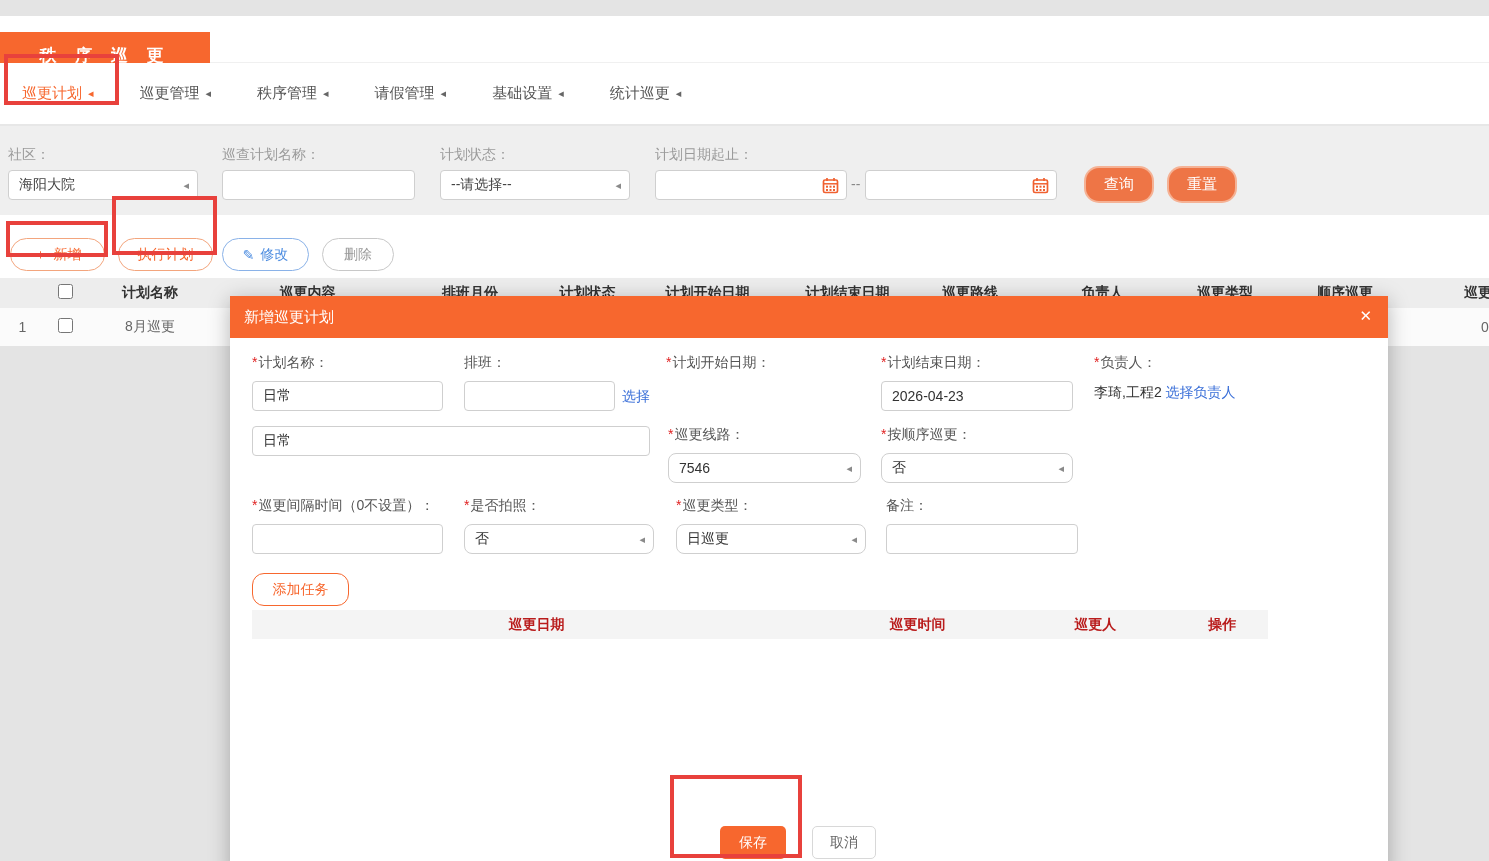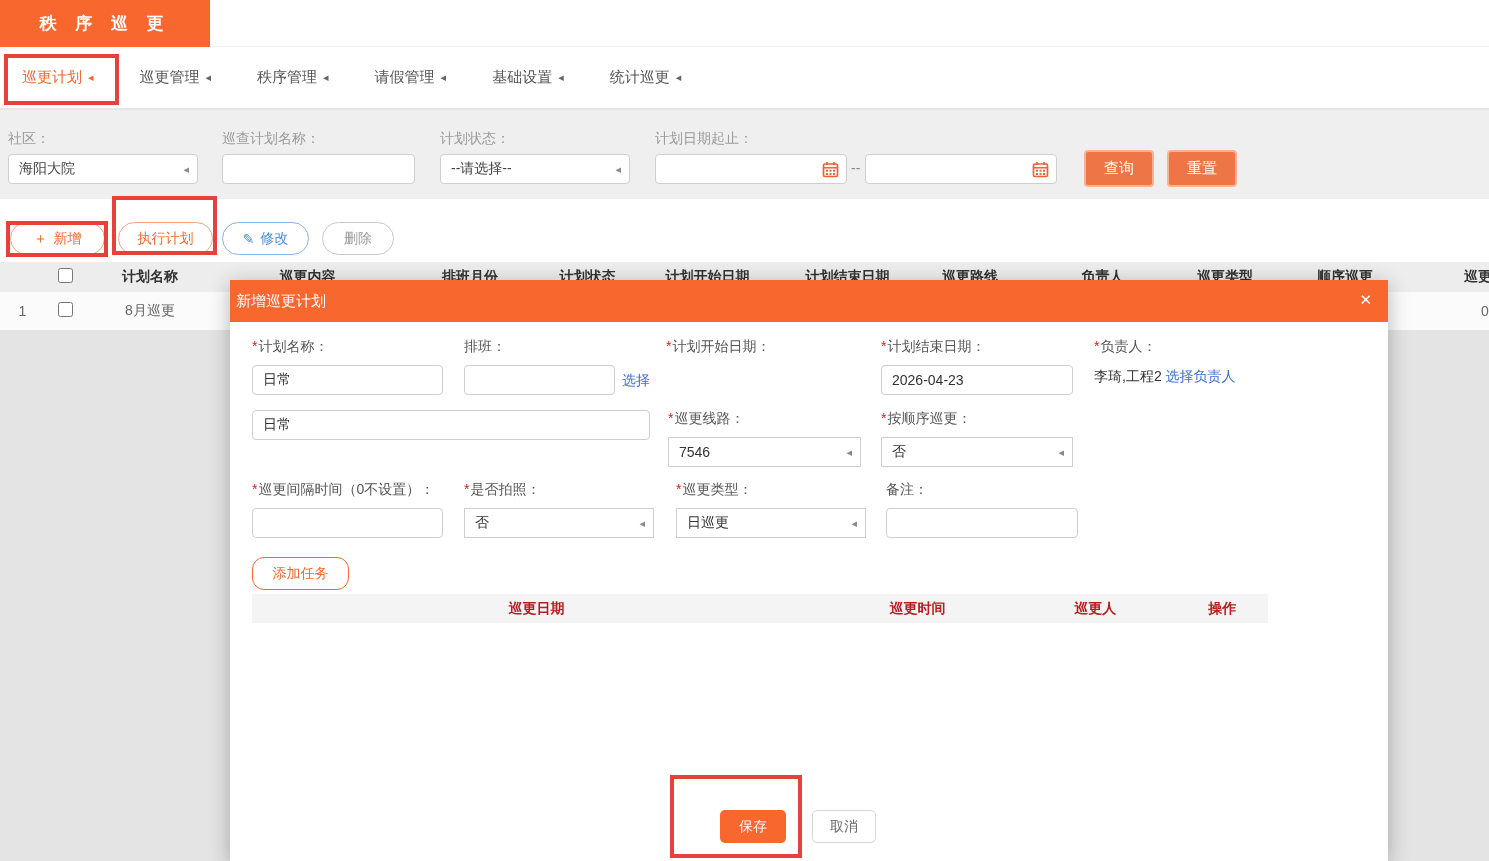--- a/index.html
+++ b/index.html
@@ -2,21 +2,21 @@
 <html><head>
 <meta charset="utf-8">
 <style>
   * { margin:0; padding:0; box-sizing:border-box; }
   html,body { width:1489px; height:861px; }
   body {
     font-family:"Liberation Sans","DejaVu Sans",sans-serif;
     background:#e4e4e4; position:relative; overflow:hidden;
     font-size:14px; color:#555;
   }
-  .abs { position:absolute; }
+  .abs { position:absolute;margin-top:16px; }
 
   
   .topbar { left:0; top:0; width:1489px; height:47px; background:#ffffff; border-bottom:1px solid #f0f0f0; }
   .logo { left:0; top:0; width:210px; height:47px; background:#f7672e; color:#fff;
           font-size:17px; font-weight:bold; letter-spacing:7px;
           display:flex; align-items:center; justify-content:center; }
 
   
   .navbar { left:0; top:47px; width:1489px; height:63px; background:#fff; border-bottom:2px solid #e7e7e7;
             display:flex; align-items:center; padding-left:22px; }
@@ -27,21 +27,21 @@
 
   
   .filterbar { left:0; top:110px; width:1489px; height:89px; background:#efefef; }
   .f-label { position:absolute; top:20px; font-size:14px; color:#9a9a9a; }
   .ctrl { position:absolute; top:44px; height:30px; background:#fff; border:1px solid #cfcfcf;
           border-radius:4px; font-size:14px; color:#444; display:flex; align-items:center;
           padding:0 10px; }
   .ctrl .arr { position:absolute; right:8px; color:#8a8a8a; font-size:11px; }
   .cal-ic { position:absolute; right:7px; top:6px; }
   .range-sep { position:absolute; top:50px; color:#888; }
-  .btn-solid { position:absolute; top:42px; height:33px; border:none; border-radius:2px;
+  .btn-solid { position:absolute; top:42px; height:33px; border:none; border-radius:13px;
                background:#ee7546; color:#fff; font-size:15px; cursor:pointer;
                box-shadow:0 0 0 2px #f5b295; font-family:inherit; }
 
   
   .toolbar { left:0; top:199px; width:1489px; height:63px; background:#fff; }
   .tbtn { position:absolute; top:23px; height:33px; background:#fff; border-radius:17px;
           font-size:14px; cursor:pointer; display:flex; align-items:center; justify-content:center;
           gap:6px; font-family:inherit; }
   .tbtn.orange { border:1px solid #f3a57d; color:#f7672e; }
   .tbtn.blue   { border:1px solid #8ab2e8; color:#4a8be0; }
@@ -54,28 +54,28 @@
               align-items:center; overflow:hidden; }
   .tc { flex:none; text-align:center; font-size:14px; }
   .tbl-head .tc { color:#333; font-weight:bold; }
   .tbl-row  .tc { color:#666; }
   .cb { width:15px; height:15px; accent-color:#f7672e; }
 
   
   .modal { left:230px; top:280px; width:1158px; height:581px; background:#fff;
            box-shadow:0 4px 20px rgba(0,0,0,.28); z-index:10; }
   .modal-head { position:absolute; left:0; top:0; width:100%; height:42px; background:#f7672e;
-                color:#fff; font-size:15px; display:flex; align-items:center; padding-left:6px; }
+                color:#fff; font-size:15px; display:flex; align-items:center; padding-left:14px; }
   .modal-close { position:absolute; right:16px; top:12px; color:#fff; font-size:15px; font-weight:bold; cursor:pointer; line-height:1; }
   .fg { position:absolute; }
   .fg .lbl { font-size:14px; color:#555; margin-bottom:9px; white-space:nowrap; }
   .req { color:#e02020; margin-right:1px; }
   .m-input { height:30px; background:#fff; border:1px solid #cfcfcf; border-radius:4px;
              font-size:14px; color:#333; padding:0 10px; font-family:inherit; width:100%; }
-  .m-select { position:relative; height:30px; background:#fff; border:1px solid #cfcfcf; border-radius:0;
+  .m-select { position:relative; height:30px; background:#fff; border:1px solid #cfcfcf; border-radius:8px;
               font-size:14px; color:#333; display:flex; align-items:center; padding:0 10px; }
   .m-select .arr { position:absolute; right:8px; color:#8a8a8a; font-size:11px; }
   .blue-link { color:#3a6fd8; font-size:14px; cursor:pointer; text-decoration:none; }
   .owner-val { font-size:14px; color:#333; }
   .addtask { position:absolute; left:22px; top:277px; width:97px; height:33px; background:#fff;
              border:1px solid #f7672e; border-radius:12px; color:#f7672e; font-size:14px; cursor:pointer; font-family:inherit; }
   .task-head { position:absolute; left:22px; top:314px; width:1016px; height:29px; background:#f4f4f4;
                display:grid; grid-template-columns:56% 19% 16% 9%; align-items:center; }
   .task-head .th { text-align:center; font-size:14px; color:#b91c1c; font-weight:bold; }
   .save-btn { position:absolute; left:490px; top:530px; width:66px; height:33px; background:#f7672e;

